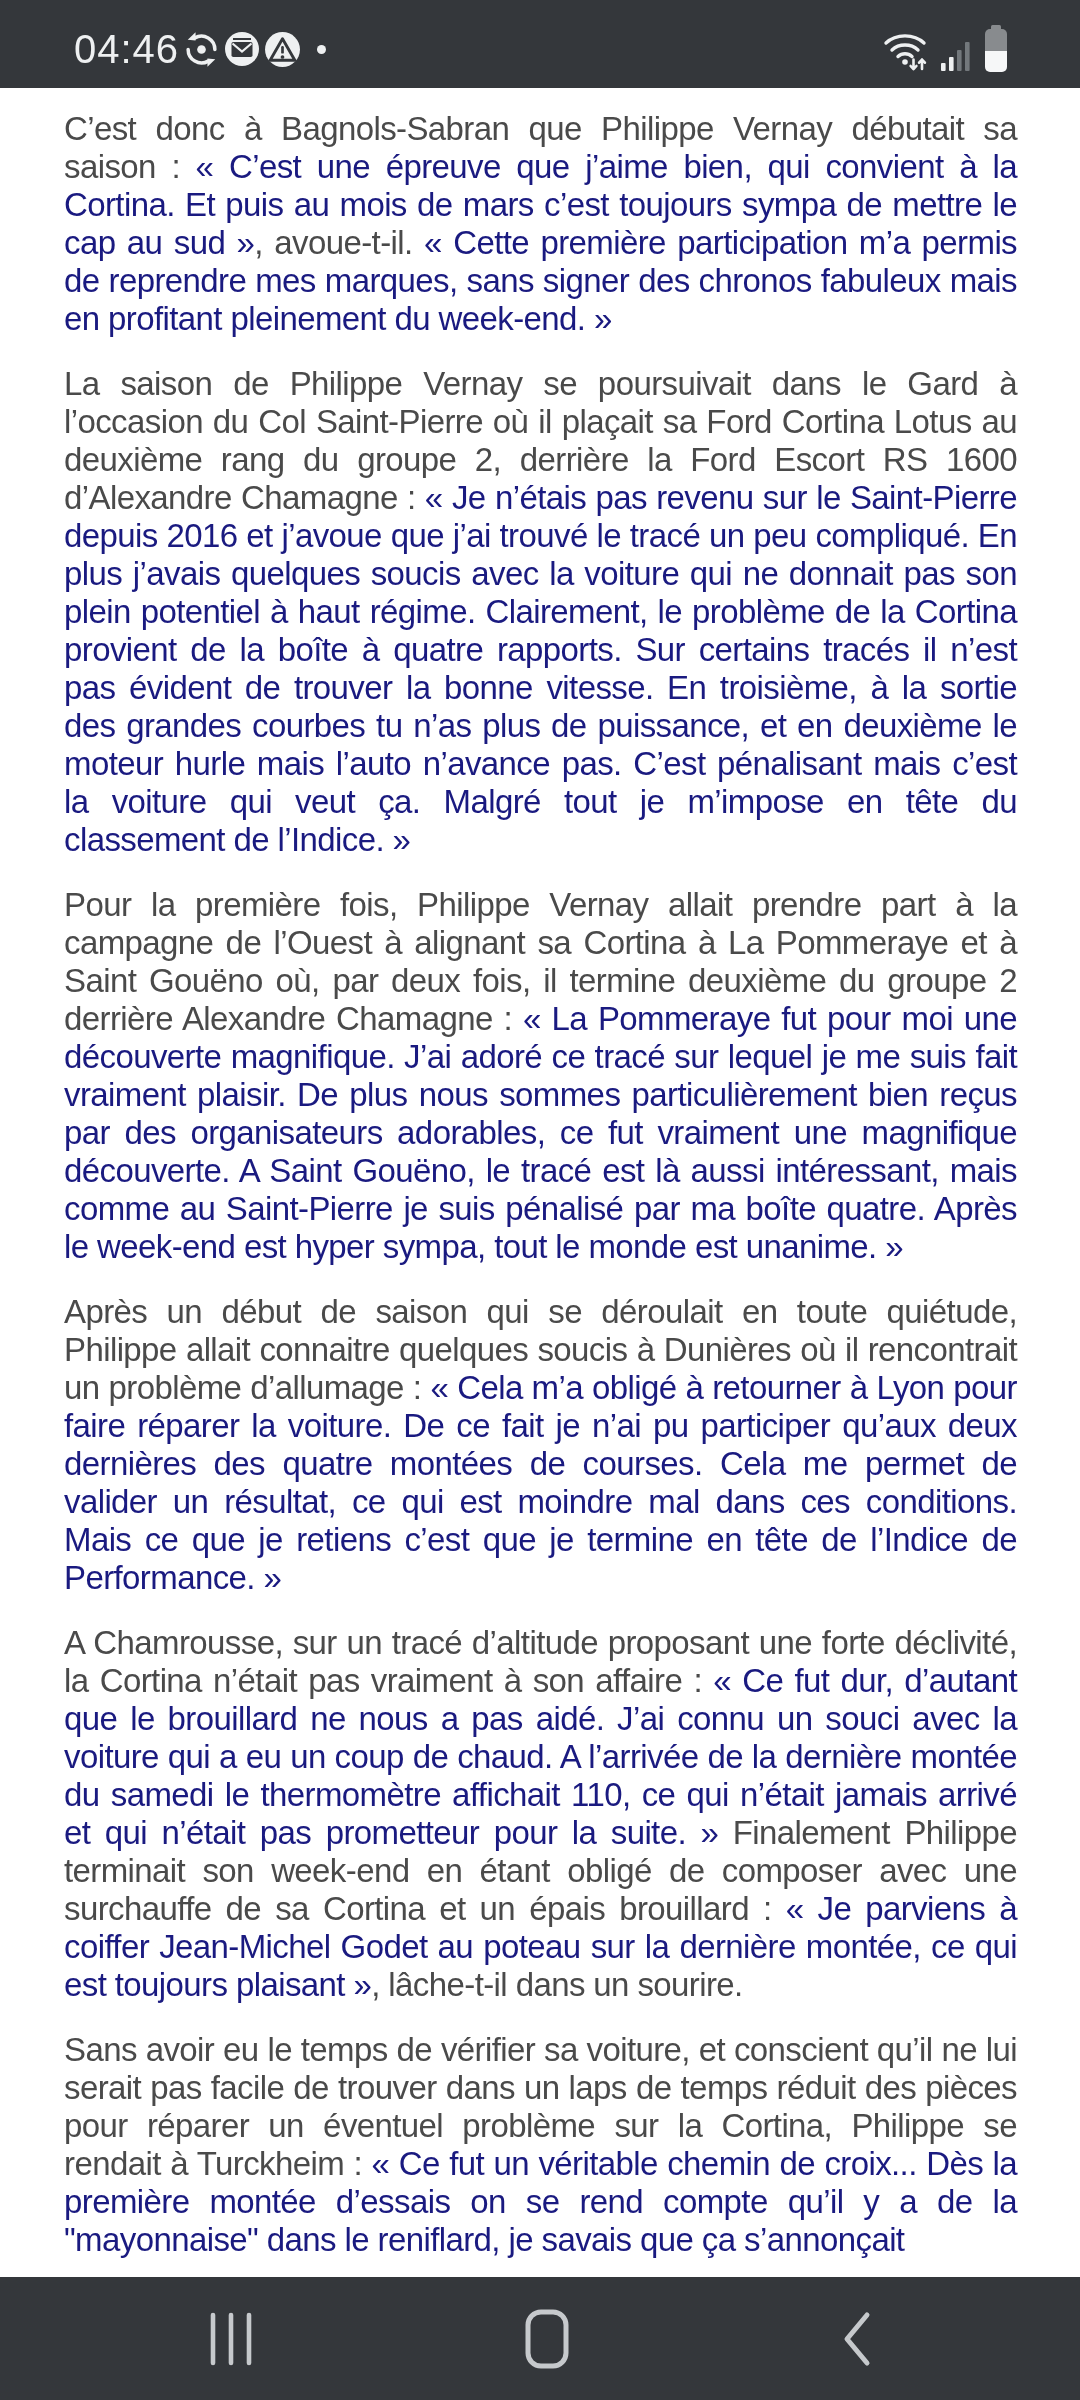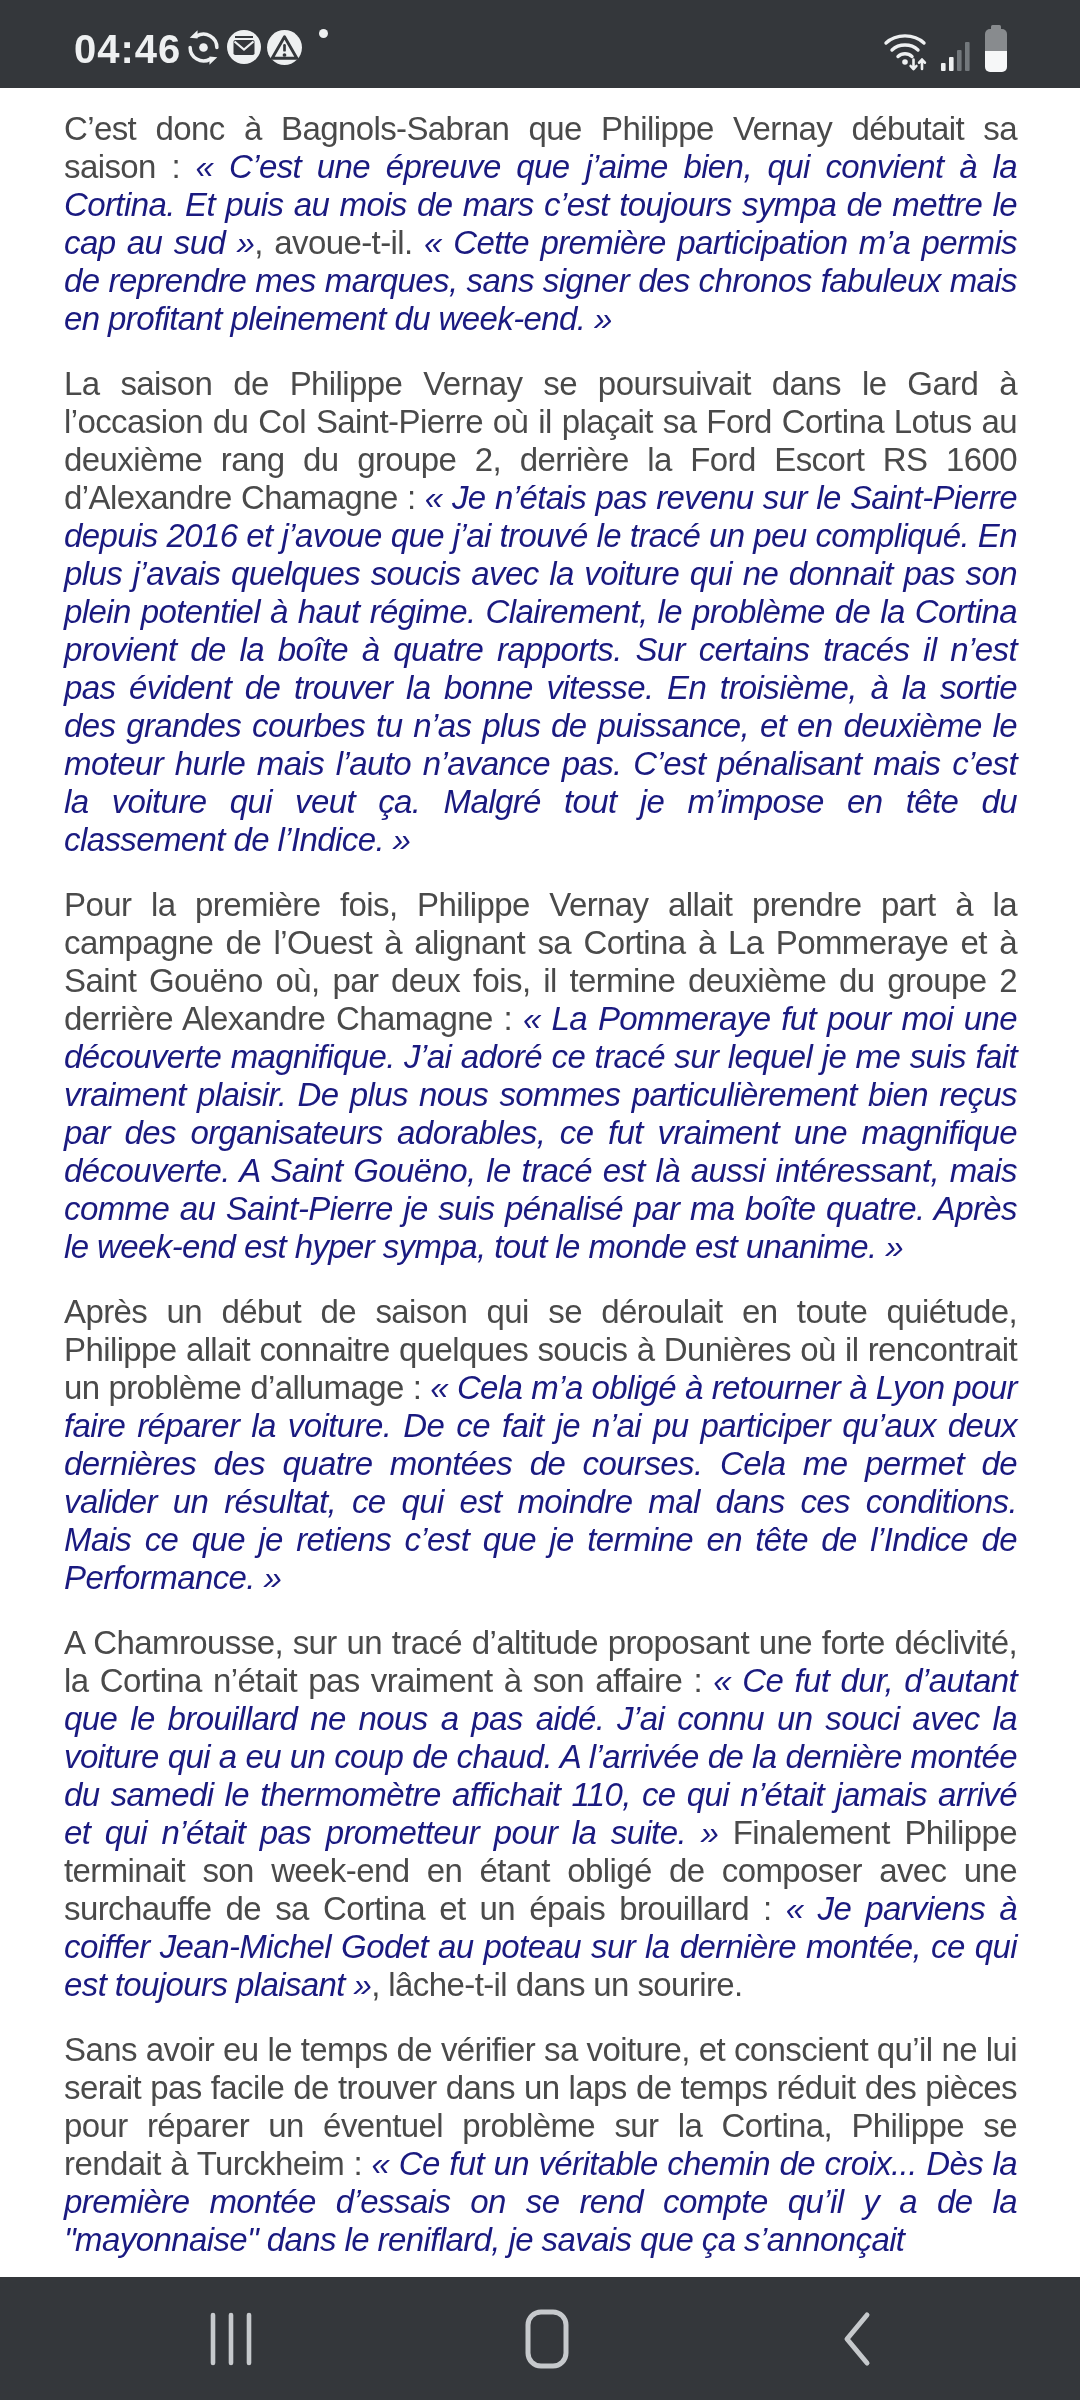--- a/index.html
+++ b/index.html
@@ -7,40 +7,40 @@
     width:1080px;height:2400px;position:relative;overflow:hidden;
     background:#ffffff;
     font-family:"Liberation Sans","DejaVu Sans",sans-serif;
   }
   
   .status-bar{
     position:absolute;top:0;left:0;width:1080px;height:88px;
     background:#34373b;display:flex;align-items:center;justify-content:space-between;
     box-sizing:border-box;padding:10px 72px 0 74px;z-index:5;
   }
-  .sb-left{display:flex;gap:4px;font-weight:bold;}
+  .sb-left{display:flex;align-items:center;gap:4px;}
   .sb-right{display:flex;align-items:flex-end;gap:13px;}
   .sb-time{
     color:#eef0f1;font-size:40px;line-height:40px;letter-spacing:1px;
     font-family:"Liberation Sans",sans-serif;
   }
   .sb-icon{display:block;}
   .sb-dot{width:9px;height:9px;border-radius:50%;background:#eef0f1;margin-left:12px;}
   
   .content{
     position:absolute;top:88px;left:0;right:0;bottom:0;
     background:#ffffff;box-sizing:border-box;
     padding:22px 63px 0 64px;overflow:hidden;z-index:1;
   }
   .article p{
     margin:0 0 27px 0;
     font-size:33px;line-height:38px;letter-spacing:-0.6px;
     text-align:justify;color:#4a4a4a;
   }
-  .article .q{color:#1a1a80;font-style:italic;}
+  .article .q{color:#1a1a80;}
   
   .nav-bar{
     position:absolute;left:0;bottom:0;width:1080px;height:123px;
     background:#34373b;display:flex;align-items:center;justify-content:space-between;
     box-sizing:border-box;padding:0 208px;z-index:5;
   }
   .nav-btn{background:none;border:none;padding:0;margin:0;cursor:pointer;display:flex;align-items:center;}
 </style>
 </head>
 <body>

